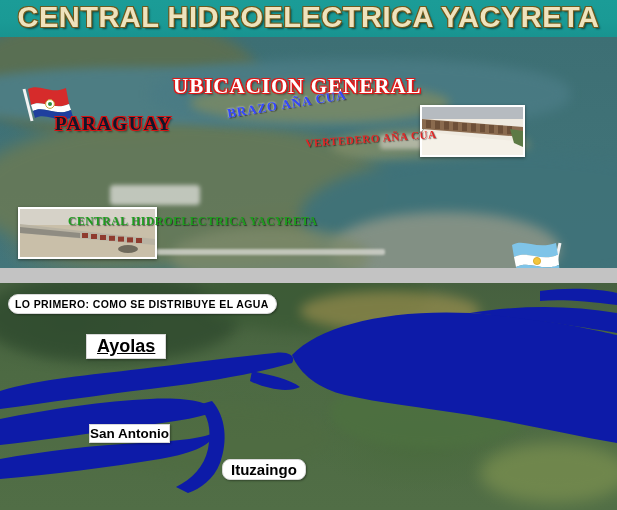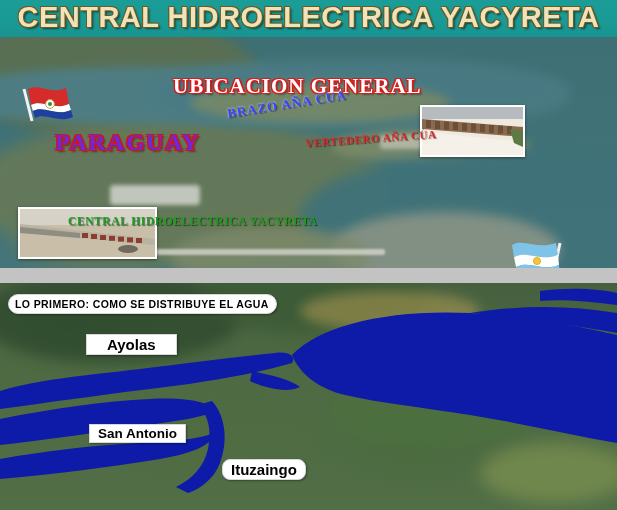--- a/index.html
+++ b/index.html
@@ -35,21 +35,21 @@
   .blob{position:absolute;border-radius:50%;}
 
   
   .lbl{position:absolute;white-space:nowrap;font-weight:bold;}
 
   .lbl-ubicacion{left:173px;top:37px;font-size:21px;color:#fff;
     text-shadow:-1.3px -1.3px 0 #e01818,1.3px -1.3px 0 #e01818,-1.3px 1.3px 0 #e01818,1.3px 1.3px 0 #e01818,
                 0 0 2px #e01818, 2px 2px 2px rgba(0,0,0,.4);
     letter-spacing:1px;}
 
-  .lbl-paraguay{left:55px;top:92px;font-size:24px;color:#6d28d9;
+  .lbl-paraguay{left:55px;top:76px;font-size:19px;color:#0f172a;
     text-shadow:-1.3px -1.3px 0 #d41414,1.3px -1.3px 0 #d41414,-1.3px 1.3px 0 #d41414,1.3px 1.3px 0 #d41414,
                 2px 2px 2px rgba(0,0,0,.45);letter-spacing:1.5px;}
 
   .lbl-brazo{left:226px;top:69px;font-size:13px;color:#3347ff;
     transform:rotate(-9deg);transform-origin:left top;letter-spacing:1px;
     text-shadow:1px 1px 1px rgba(0,0,0,.55), 0 0 2px #ffffff;}
 
   .lbl-vertedero{left:305px;top:100px;font-size:11px;color:#e22626;
     transform:rotate(-4deg);transform-origin:left top;letter-spacing:.6px;
     text-shadow:1px 1px 1px rgba(0,0,0,.5);}
@@ -72,22 +72,22 @@
     background:
       radial-gradient(ellipse 120px 60px at 70px 40px, #3c5c3a 0%, rgba(60,92,58,0) 70%),
       radial-gradient(ellipse 150px 70px at 420px 160px, #4a6b3e 0%, rgba(74,107,62,0) 72%),
       linear-gradient(#46603f 0%, #4d6a43 40%, #516e46 100%);
   }
 
   .wbox{position:absolute;background:#ffffff;border:1px solid #d8d8d8;
     font-weight:bold;color:#000;white-space:nowrap;box-shadow:1px 1px 2px rgba(0,0,0,.35);}
 
   #box-lo-primero{left:8px;top:294px;padding:3px 7px 3px 6px;font-size:10.5px;letter-spacing:.4px;border-radius:10px;}
-  #box-ayolas{left:86px;top:334px;padding:1px 20px;font-size:15px;}
-  #box-sanantonio{left:89px;top:424px;padding:1px 8px;font-size:13.5px;}
+  #box-ayolas{left:86px;top:334px;padding:1px 10px;font-size:18px;text-decoration:underline;}
+  #box-sanantonio{left:89px;top:424px;padding:1px 0;font-size:13.5px;}
   #box-ituzaingo{left:222px;top:459px;padding:1px 8px;font-size:15px;border-radius:8px;}
 </style>
 </head>
 <body>
 
 <div id="slide">
 
   <div class="title-band">
     <div class="title-text">CENTRAL HIDROELECTRICA YACYRETA</div>
   </div>

